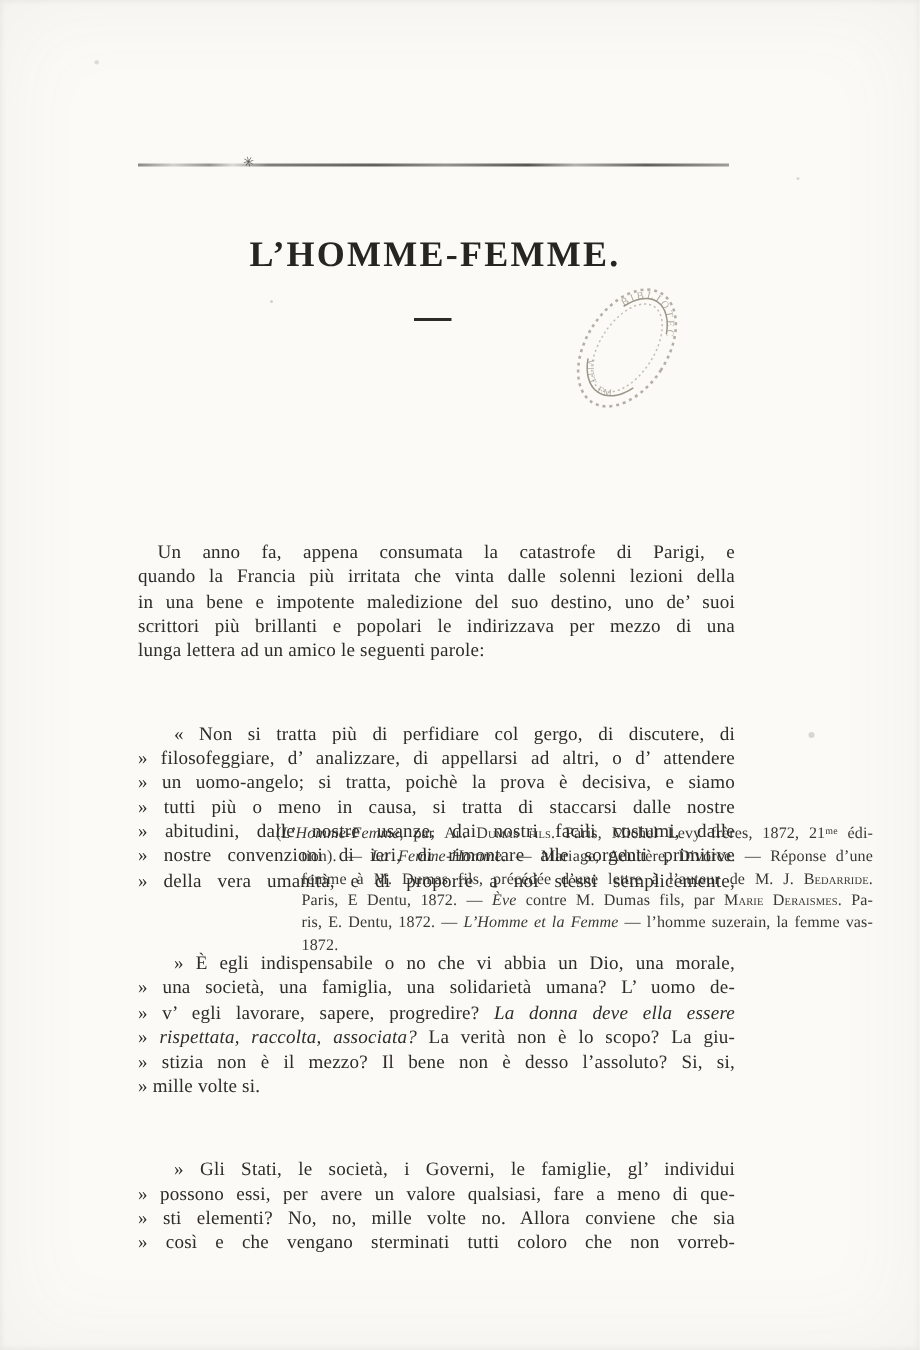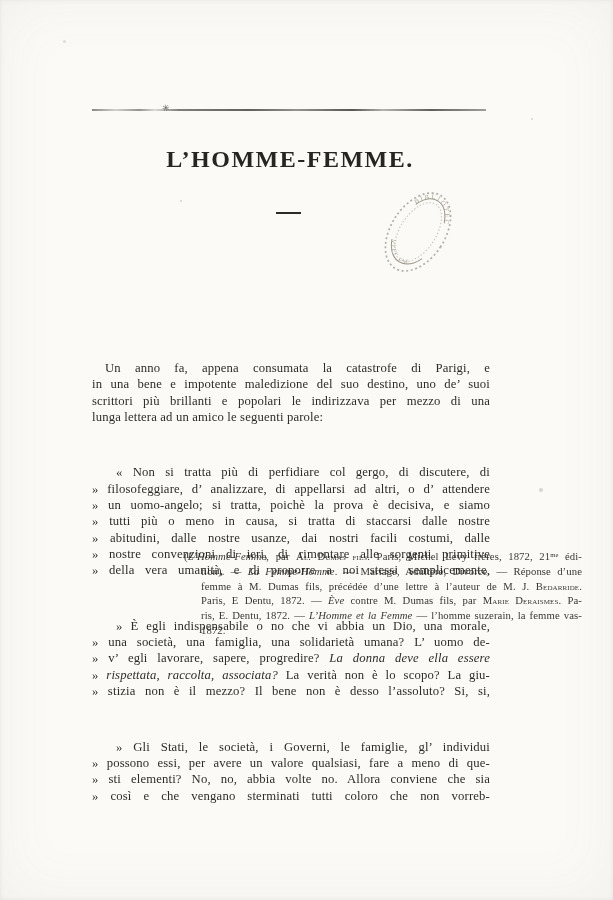--- a/index.html
+++ b/index.html
@@ -20,21 +20,21 @@
       rgba(45,44,40,.15) 16%, rgba(45,44,40,.6) 22%, rgba(45,44,40,.75) 40%,
       rgba(45,44,40,.5) 52%, rgba(45,44,40,.8) 66%, rgba(45,44,40,.35) 74%,
       rgba(45,44,40,.75) 86%, rgba(45,44,40,.45) 100%);
   }
   .rule-blemish{
     position:absolute;left:70px;top:-6px;font-size:9px;color:rgba(45,44,40,.8);
     transform:rotate(-12deg);
   }
   
   .title{
-    position:absolute;left:92px;top:146px;width:396px;
+    position:absolute;left:92px;top:157px;width:396px;
     text-align:center;font-size:24px;font-weight:bold;letter-spacing:1.5px;
     color:#262521;
   }
   .title-divider{
     position:absolute;left:276px;top:212px;width:25px;height:2px;background:#2c2b27;
   }
   
   .stamp{position:absolute;left:370px;top:180px;width:135px;height:110px;opacity:.8;}
   
   .citation{
@@ -101,44 +101,46 @@
         <div class="tline"><span>femme à M. Dumas fils, précédée d’une lettre à l’auteur de M. J. </span><span class="sc">Bedarride</span><span>.</span></div>
         <div class="tline"><span>Paris, E Dentu, 1872. — </span><span class="it">Ève</span><span> contre M. Dumas fils, par </span><span class="sc">Marie Deraismes</span><span>. Pa-</span></div>
         <div class="tline"><span>ris, E. Dentu, 1872. — </span><span class="it">L’Homme et la Femme</span><span> — l’homme suzerain, la femme vas-</span></div>
         <div class="tline last"><span>1872.</span></div>
       </div>
     </div>
 
   <div class="bodytext">
       <div class="para opening">
         <div class="tline first"><span>Un anno fa, appena consumata la catastrofe di Parigi, e</span></div>
+        <div class="tline"><span>quando la Francia più irritata che vinta dalle solenni lezioni della</span></div>
         <div class="tline"><span>in una bene e impotente maledizione del suo destino, uno de’ suoi</span></div>
         <div class="tline"><span>scrittori più brillanti e popolari le indirizzava per mezzo di una</span></div>
         <div class="tline last"><span>lunga lettera ad un amico le seguenti parole:</span></div>
       </div>
       <div class="para quoted">
         <div class="tline first"><span>« Non si tratta più di perfidiare col gergo, di discutere, di</span></div>
         <div class="tline"><span>» filosofeggiare, d’ analizzare, di appellarsi ad altri, o d’ attendere</span></div>
         <div class="tline"><span>» un uomo-angelo; si tratta, poichè la prova è decisiva, e siamo</span></div>
         <div class="tline"><span>» tutti più o meno in causa, si tratta di staccarsi dalle nostre</span></div>
         <div class="tline"><span>» abitudini, dalle nostre usanze, dai nostri facili costumi, dalle</span></div>
         <div class="tline"><span>» nostre convenzioni di ieri, di rimontare alle sorgenti primitive</span></div>
         <div class="tline"><span>» della vera umanità, e di proporre a noi stessi semplicemente,</span></div>
       </div>
       <div class="para quoted">
         <div class="tline first"><span>» È egli indispensabile o no che vi abbia un Dio, una morale,</span></div>
         <div class="tline"><span>» una società, una famiglia, una solidarietà umana? L’ uomo de-</span></div>
         <div class="tline"><span>» v’ egli lavorare, sapere, progredire? </span><span class="it">La donna deve ella essere</span></div>
         <div class="tline"><span>» </span><span class="it">rispettata, raccolta, associata?</span><span> La verità non è lo scopo? La giu-</span></div>
         <div class="tline"><span>» stizia non è il mezzo? Il bene non è desso l’assoluto? Si, si,</span></div>
+        <div class="tline last"><span>» mille volte si.</span></div>
       </div>
       <div class="para quoted">
         <div class="tline first"><span>» Gli Stati, le società, i Governi, le famiglie, gl’ individui</span></div>
         <div class="tline"><span>» possono essi, per avere un valore qualsiasi, fare a meno di que-</span></div>
-        <div class="tline"><span>» sti elementi? No, no, abbia volte no. Allora conviene che sia</span></div>
+        <div class="tline"><span>» sti elementi? No, no, mille volte no. Allora conviene che sia</span></div>
         <div class="tline"><span>» così e che vengano sterminati tutti coloro che non vorreb-</span></div>
       </div>
     </div>
 
   <div class="speck s1"></div>
   <div class="speck s2"></div>
   <div class="speck s3"></div>
   <div class="speck s4"></div>
 
 </div>

